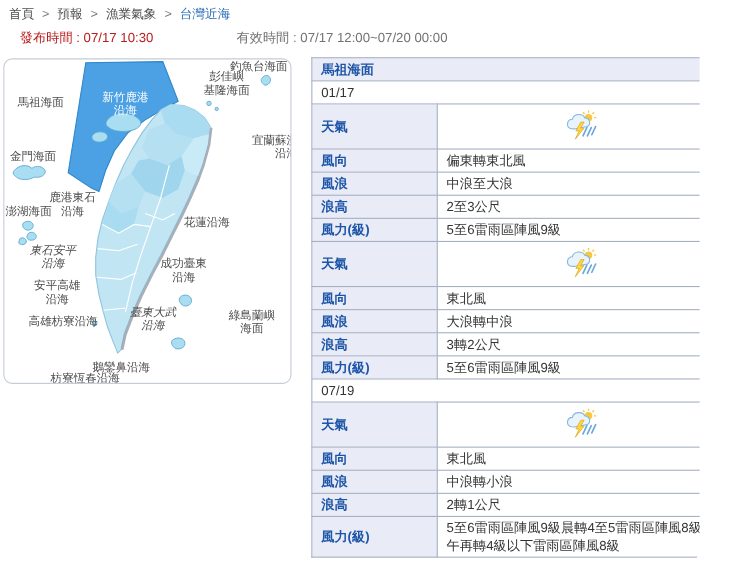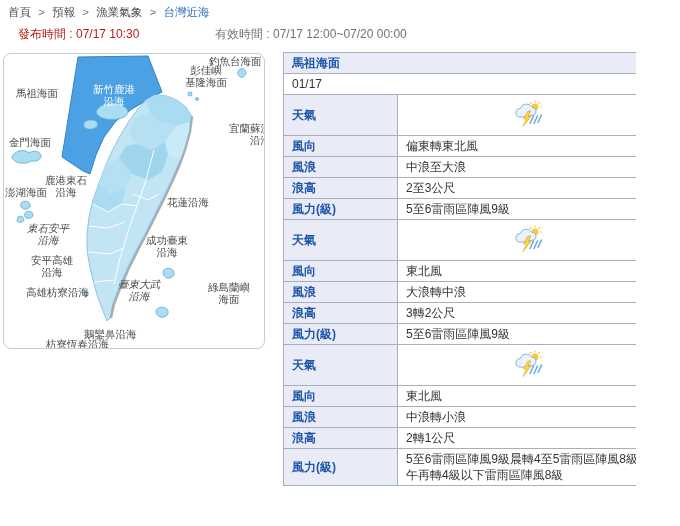--- a/index.html
+++ b/index.html
@@ -238,20 +238,23 @@
           <td class="val">大浪轉中浪</td>
         </tr>
         <tr>
           <td class="lbl">浪高</td>
           <td class="val">3轉2公尺</td>
         </tr>
         <tr>
           <td class="lbl">風力(級)</td>
           <td class="val">5至6雷雨區陣風9級</td>
         </tr>
+        <tr class="date">
+          <td colspan="2">07/19</td>
+        </tr>
         <tr>
           <td class="lbl">天氣</td>
           <td class="val icon-cell"><svg width="34" height="30" viewBox="0 0 34 30">
               <g stroke="#f9c73c" stroke-width="1.2">
                 <line x1="22" y1="0.5" x2="22" y2="2.5"></line>
                 <line x1="27" y1="2" x2="25.6" y2="3.6"></line>
                 <line x1="29" y1="7" x2="27" y2="7"></line>
                 <line x1="17" y1="2" x2="18.4" y2="3.6"></line>
               </g>
               <circle cx="22" cy="7" r="3.4" fill="#f9c73c"></circle>

